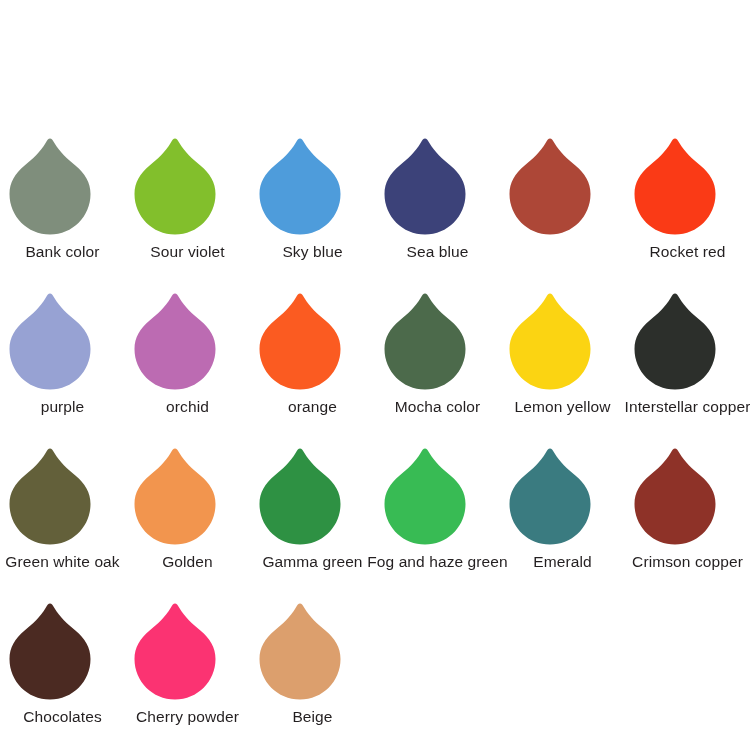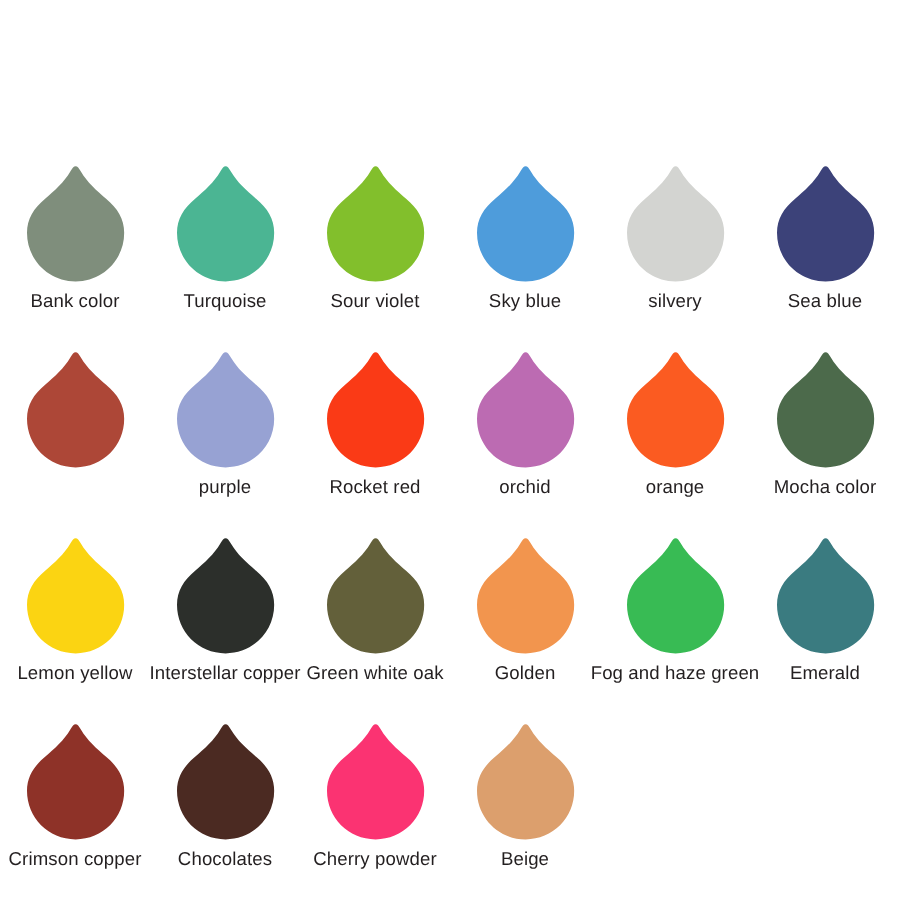--- a/index.html
+++ b/index.html
@@ -36,21 +36,21 @@
     column-gap: 0px;
     row-gap: 0px;
   }
 
   .swatch-cell {
     position: relative;
     width: 125px;
     height: 155px;
     display: flex;
     flex-direction: column;
-    align-items: center;
+    align-items: flex-start;
     justify-content: flex-start;
   }
 
   .swatch-shape-wrap {
     width: 100px;
     height: 100px;
     display: flex;
     align-items: flex-start;
     justify-content: center;
     margin-top: 6px;
@@ -87,83 +87,67 @@
         <div class="swatch-shape-wrap">
           <svg class="swatch-shape" viewBox="0 0 82 97">
             <path d="M41 0.5 C 42.6 0.5 43.6 1.9 45.4 5.0 C 50.5 13.8 58.6 21.1 66.4 27.6 C 76.0 35.6 81.5 44.5 81.5 56.0 C 81.5 78.5 63.6 96.5 41.0 96.5 C 18.4 96.5 0.5 78.5 0.5 56.0 C 0.5 44.5 6.0 35.6 15.6 27.6 C 23.4 21.1 31.5 13.8 36.6 5.0 C 38.4 1.9 39.4 0.5 41 0.5 Z" fill="#7f8e7c"></path>
           </svg>
         </div>
         <div class="swatch-label">Bank color</div>
       </div>
       <div class="swatch-cell">
         <div class="swatch-shape-wrap">
           <svg class="swatch-shape" viewBox="0 0 82 97">
-            <path d="M41 0.5 C 42.6 0.5 43.6 1.9 45.4 5.0 C 50.5 13.8 58.6 21.1 66.4 27.6 C 76.0 35.6 81.5 44.5 81.5 56.0 C 81.5 78.5 63.6 96.5 41.0 96.5 C 18.4 96.5 0.5 78.5 0.5 56.0 C 0.5 44.5 6.0 35.6 15.6 27.6 C 23.4 21.1 31.5 13.8 36.6 5.0 C 38.4 1.9 39.4 0.5 41 0.5 Z" fill="#4bb593"></path>
-          </svg>
-        </div>
-        <div class="swatch-label">Turquoise</div>
-      </div>
-      <div class="swatch-cell">
-        <div class="swatch-shape-wrap">
-          <svg class="swatch-shape" viewBox="0 0 82 97">
             <path d="M41 0.5 C 42.6 0.5 43.6 1.9 45.4 5.0 C 50.5 13.8 58.6 21.1 66.4 27.6 C 76.0 35.6 81.5 44.5 81.5 56.0 C 81.5 78.5 63.6 96.5 41.0 96.5 C 18.4 96.5 0.5 78.5 0.5 56.0 C 0.5 44.5 6.0 35.6 15.6 27.6 C 23.4 21.1 31.5 13.8 36.6 5.0 C 38.4 1.9 39.4 0.5 41 0.5 Z" fill="#82bf2c"></path>
           </svg>
         </div>
         <div class="swatch-label">Sour violet</div>
       </div>
       <div class="swatch-cell">
         <div class="swatch-shape-wrap">
           <svg class="swatch-shape" viewBox="0 0 82 97">
             <path d="M41 0.5 C 42.6 0.5 43.6 1.9 45.4 5.0 C 50.5 13.8 58.6 21.1 66.4 27.6 C 76.0 35.6 81.5 44.5 81.5 56.0 C 81.5 78.5 63.6 96.5 41.0 96.5 C 18.4 96.5 0.5 78.5 0.5 56.0 C 0.5 44.5 6.0 35.6 15.6 27.6 C 23.4 21.1 31.5 13.8 36.6 5.0 C 38.4 1.9 39.4 0.5 41 0.5 Z" fill="#4e9cdb"></path>
           </svg>
         </div>
         <div class="swatch-label">Sky blue</div>
       </div>
       <div class="swatch-cell">
         <div class="swatch-shape-wrap">
           <svg class="swatch-shape" viewBox="0 0 82 97">
-            <path d="M41 0.5 C 42.6 0.5 43.6 1.9 45.4 5.0 C 50.5 13.8 58.6 21.1 66.4 27.6 C 76.0 35.6 81.5 44.5 81.5 56.0 C 81.5 78.5 63.6 96.5 41.0 96.5 C 18.4 96.5 0.5 78.5 0.5 56.0 C 0.5 44.5 6.0 35.6 15.6 27.6 C 23.4 21.1 31.5 13.8 36.6 5.0 C 38.4 1.9 39.4 0.5 41 0.5 Z" fill="#d3d4d1"></path>
-          </svg>
-        </div>
-        <div class="swatch-label">silvery</div>
-      </div>
-      <div class="swatch-cell">
-        <div class="swatch-shape-wrap">
-          <svg class="swatch-shape" viewBox="0 0 82 97">
             <path d="M41 0.5 C 42.6 0.5 43.6 1.9 45.4 5.0 C 50.5 13.8 58.6 21.1 66.4 27.6 C 76.0 35.6 81.5 44.5 81.5 56.0 C 81.5 78.5 63.6 96.5 41.0 96.5 C 18.4 96.5 0.5 78.5 0.5 56.0 C 0.5 44.5 6.0 35.6 15.6 27.6 C 23.4 21.1 31.5 13.8 36.6 5.0 C 38.4 1.9 39.4 0.5 41 0.5 Z" fill="#3c4279"></path>
           </svg>
         </div>
         <div class="swatch-label">Sea blue</div>
       </div>
       <div class="swatch-cell">
         <div class="swatch-shape-wrap">
           <svg class="swatch-shape" viewBox="0 0 82 97">
             <path d="M41 0.5 C 42.6 0.5 43.6 1.9 45.4 5.0 C 50.5 13.8 58.6 21.1 66.4 27.6 C 76.0 35.6 81.5 44.5 81.5 56.0 C 81.5 78.5 63.6 96.5 41.0 96.5 C 18.4 96.5 0.5 78.5 0.5 56.0 C 0.5 44.5 6.0 35.6 15.6 27.6 C 23.4 21.1 31.5 13.8 36.6 5.0 C 38.4 1.9 39.4 0.5 41 0.5 Z" fill="#ad4737"></path>
           </svg>
         </div>
       </div>
       <div class="swatch-cell">
         <div class="swatch-shape-wrap">
           <svg class="swatch-shape" viewBox="0 0 82 97">
+            <path d="M41 0.5 C 42.6 0.5 43.6 1.9 45.4 5.0 C 50.5 13.8 58.6 21.1 66.4 27.6 C 76.0 35.6 81.5 44.5 81.5 56.0 C 81.5 78.5 63.6 96.5 41.0 96.5 C 18.4 96.5 0.5 78.5 0.5 56.0 C 0.5 44.5 6.0 35.6 15.6 27.6 C 23.4 21.1 31.5 13.8 36.6 5.0 C 38.4 1.9 39.4 0.5 41 0.5 Z" fill="#fa3a16"></path>
+          </svg>
+        </div>
+        <div class="swatch-label">Rocket red</div>
+      </div>
+      <div class="swatch-cell">
+        <div class="swatch-shape-wrap">
+          <svg class="swatch-shape" viewBox="0 0 82 97">
             <path d="M41 0.5 C 42.6 0.5 43.6 1.9 45.4 5.0 C 50.5 13.8 58.6 21.1 66.4 27.6 C 76.0 35.6 81.5 44.5 81.5 56.0 C 81.5 78.5 63.6 96.5 41.0 96.5 C 18.4 96.5 0.5 78.5 0.5 56.0 C 0.5 44.5 6.0 35.6 15.6 27.6 C 23.4 21.1 31.5 13.8 36.6 5.0 C 38.4 1.9 39.4 0.5 41 0.5 Z" fill="#97a2d3"></path>
           </svg>
         </div>
         <div class="swatch-label">purple</div>
       </div>
       <div class="swatch-cell">
         <div class="swatch-shape-wrap">
           <svg class="swatch-shape" viewBox="0 0 82 97">
-            <path d="M41 0.5 C 42.6 0.5 43.6 1.9 45.4 5.0 C 50.5 13.8 58.6 21.1 66.4 27.6 C 76.0 35.6 81.5 44.5 81.5 56.0 C 81.5 78.5 63.6 96.5 41.0 96.5 C 18.4 96.5 0.5 78.5 0.5 56.0 C 0.5 44.5 6.0 35.6 15.6 27.6 C 23.4 21.1 31.5 13.8 36.6 5.0 C 38.4 1.9 39.4 0.5 41 0.5 Z" fill="#fa3a16"></path>
-          </svg>
-        </div>
-        <div class="swatch-label">Rocket red</div>
-      </div>
-      <div class="swatch-cell">
-        <div class="swatch-shape-wrap">
-          <svg class="swatch-shape" viewBox="0 0 82 97">
             <path d="M41 0.5 C 42.6 0.5 43.6 1.9 45.4 5.0 C 50.5 13.8 58.6 21.1 66.4 27.6 C 76.0 35.6 81.5 44.5 81.5 56.0 C 81.5 78.5 63.6 96.5 41.0 96.5 C 18.4 96.5 0.5 78.5 0.5 56.0 C 0.5 44.5 6.0 35.6 15.6 27.6 C 23.4 21.1 31.5 13.8 36.6 5.0 C 38.4 1.9 39.4 0.5 41 0.5 Z" fill="#bc6bb2"></path>
           </svg>
         </div>
         <div class="swatch-label">orchid</div>
       </div>
       <div class="swatch-cell">
         <div class="swatch-shape-wrap">
           <svg class="swatch-shape" viewBox="0 0 82 97">
             <path d="M41 0.5 C 42.6 0.5 43.6 1.9 45.4 5.0 C 50.5 13.8 58.6 21.1 66.4 27.6 C 76.0 35.6 81.5 44.5 81.5 56.0 C 81.5 78.5 63.6 96.5 41.0 96.5 C 18.4 96.5 0.5 78.5 0.5 56.0 C 0.5 44.5 6.0 35.6 15.6 27.6 C 23.4 21.1 31.5 13.8 36.6 5.0 C 38.4 1.9 39.4 0.5 41 0.5 Z" fill="#fb5b21"></path>
           </svg>
@@ -202,20 +186,28 @@
         </div>
         <div class="swatch-label">Green white oak</div>
       </div>
       <div class="swatch-cell">
         <div class="swatch-shape-wrap">
           <svg class="swatch-shape" viewBox="0 0 82 97">
             <path d="M41 0.5 C 42.6 0.5 43.6 1.9 45.4 5.0 C 50.5 13.8 58.6 21.1 66.4 27.6 C 76.0 35.6 81.5 44.5 81.5 56.0 C 81.5 78.5 63.6 96.5 41.0 96.5 C 18.4 96.5 0.5 78.5 0.5 56.0 C 0.5 44.5 6.0 35.6 15.6 27.6 C 23.4 21.1 31.5 13.8 36.6 5.0 C 38.4 1.9 39.4 0.5 41 0.5 Z" fill="#f2954e"></path>
           </svg>
         </div>
         <div class="swatch-label">Golden</div>
+      </div>
+      <div class="swatch-cell">
+        <div class="swatch-shape-wrap">
+          <svg class="swatch-shape" viewBox="0 0 82 97">
+            <path d="M41 0.5 C 42.6 0.5 43.6 1.9 45.4 5.0 C 50.5 13.8 58.6 21.1 66.4 27.6 C 76.0 35.6 81.5 44.5 81.5 56.0 C 81.5 78.5 63.6 96.5 41.0 96.5 C 18.4 96.5 0.5 78.5 0.5 56.0 C 0.5 44.5 6.0 35.6 15.6 27.6 C 23.4 21.1 31.5 13.8 36.6 5.0 C 38.4 1.9 39.4 0.5 41 0.5 Z" fill="#2e9143"></path>
+          </svg>
+        </div>
+        <div class="swatch-label">Gamma green</div>
       </div>
       <div class="swatch-cell">
         <div class="swatch-shape-wrap">
           <svg class="swatch-shape" viewBox="0 0 82 97">
             <path d="M41 0.5 C 42.6 0.5 43.6 1.9 45.4 5.0 C 50.5 13.8 58.6 21.1 66.4 27.6 C 76.0 35.6 81.5 44.5 81.5 56.0 C 81.5 78.5 63.6 96.5 41.0 96.5 C 18.4 96.5 0.5 78.5 0.5 56.0 C 0.5 44.5 6.0 35.6 15.6 27.6 C 23.4 21.1 31.5 13.8 36.6 5.0 C 38.4 1.9 39.4 0.5 41 0.5 Z" fill="#38bb54"></path>
           </svg>
         </div>
         <div class="swatch-label">Fog and haze green</div>
       </div>
       <div class="swatch-cell">

